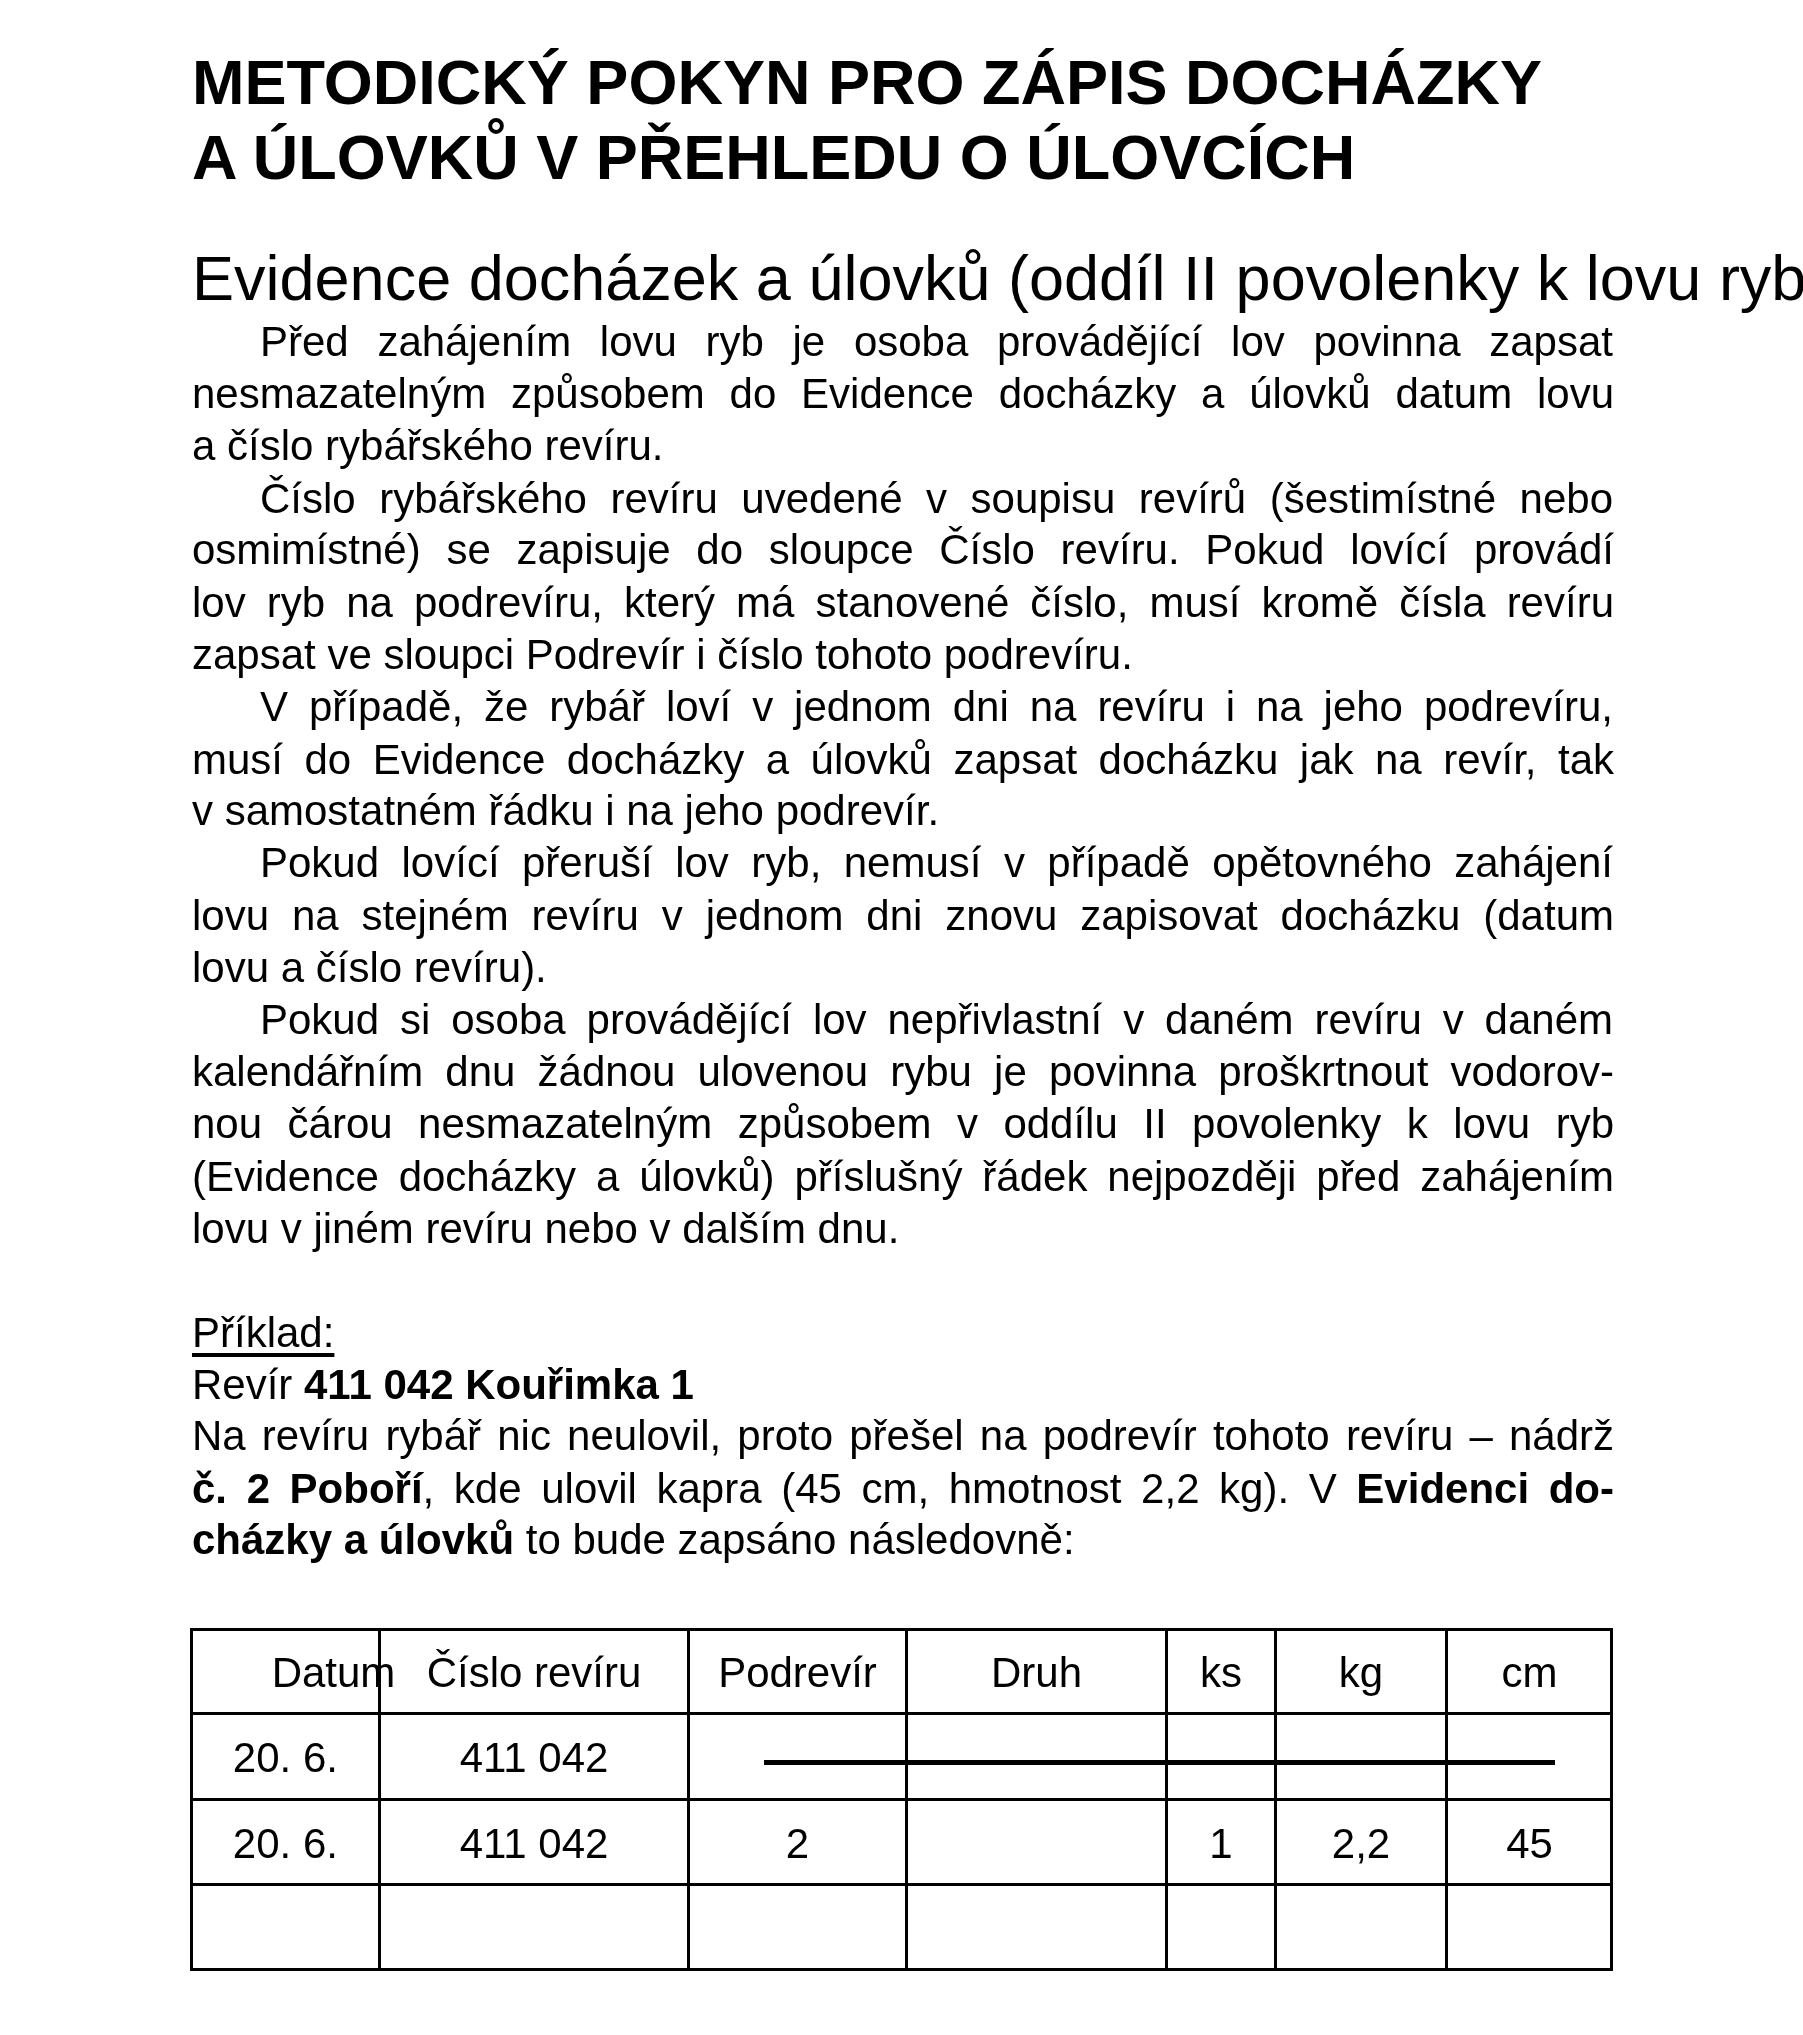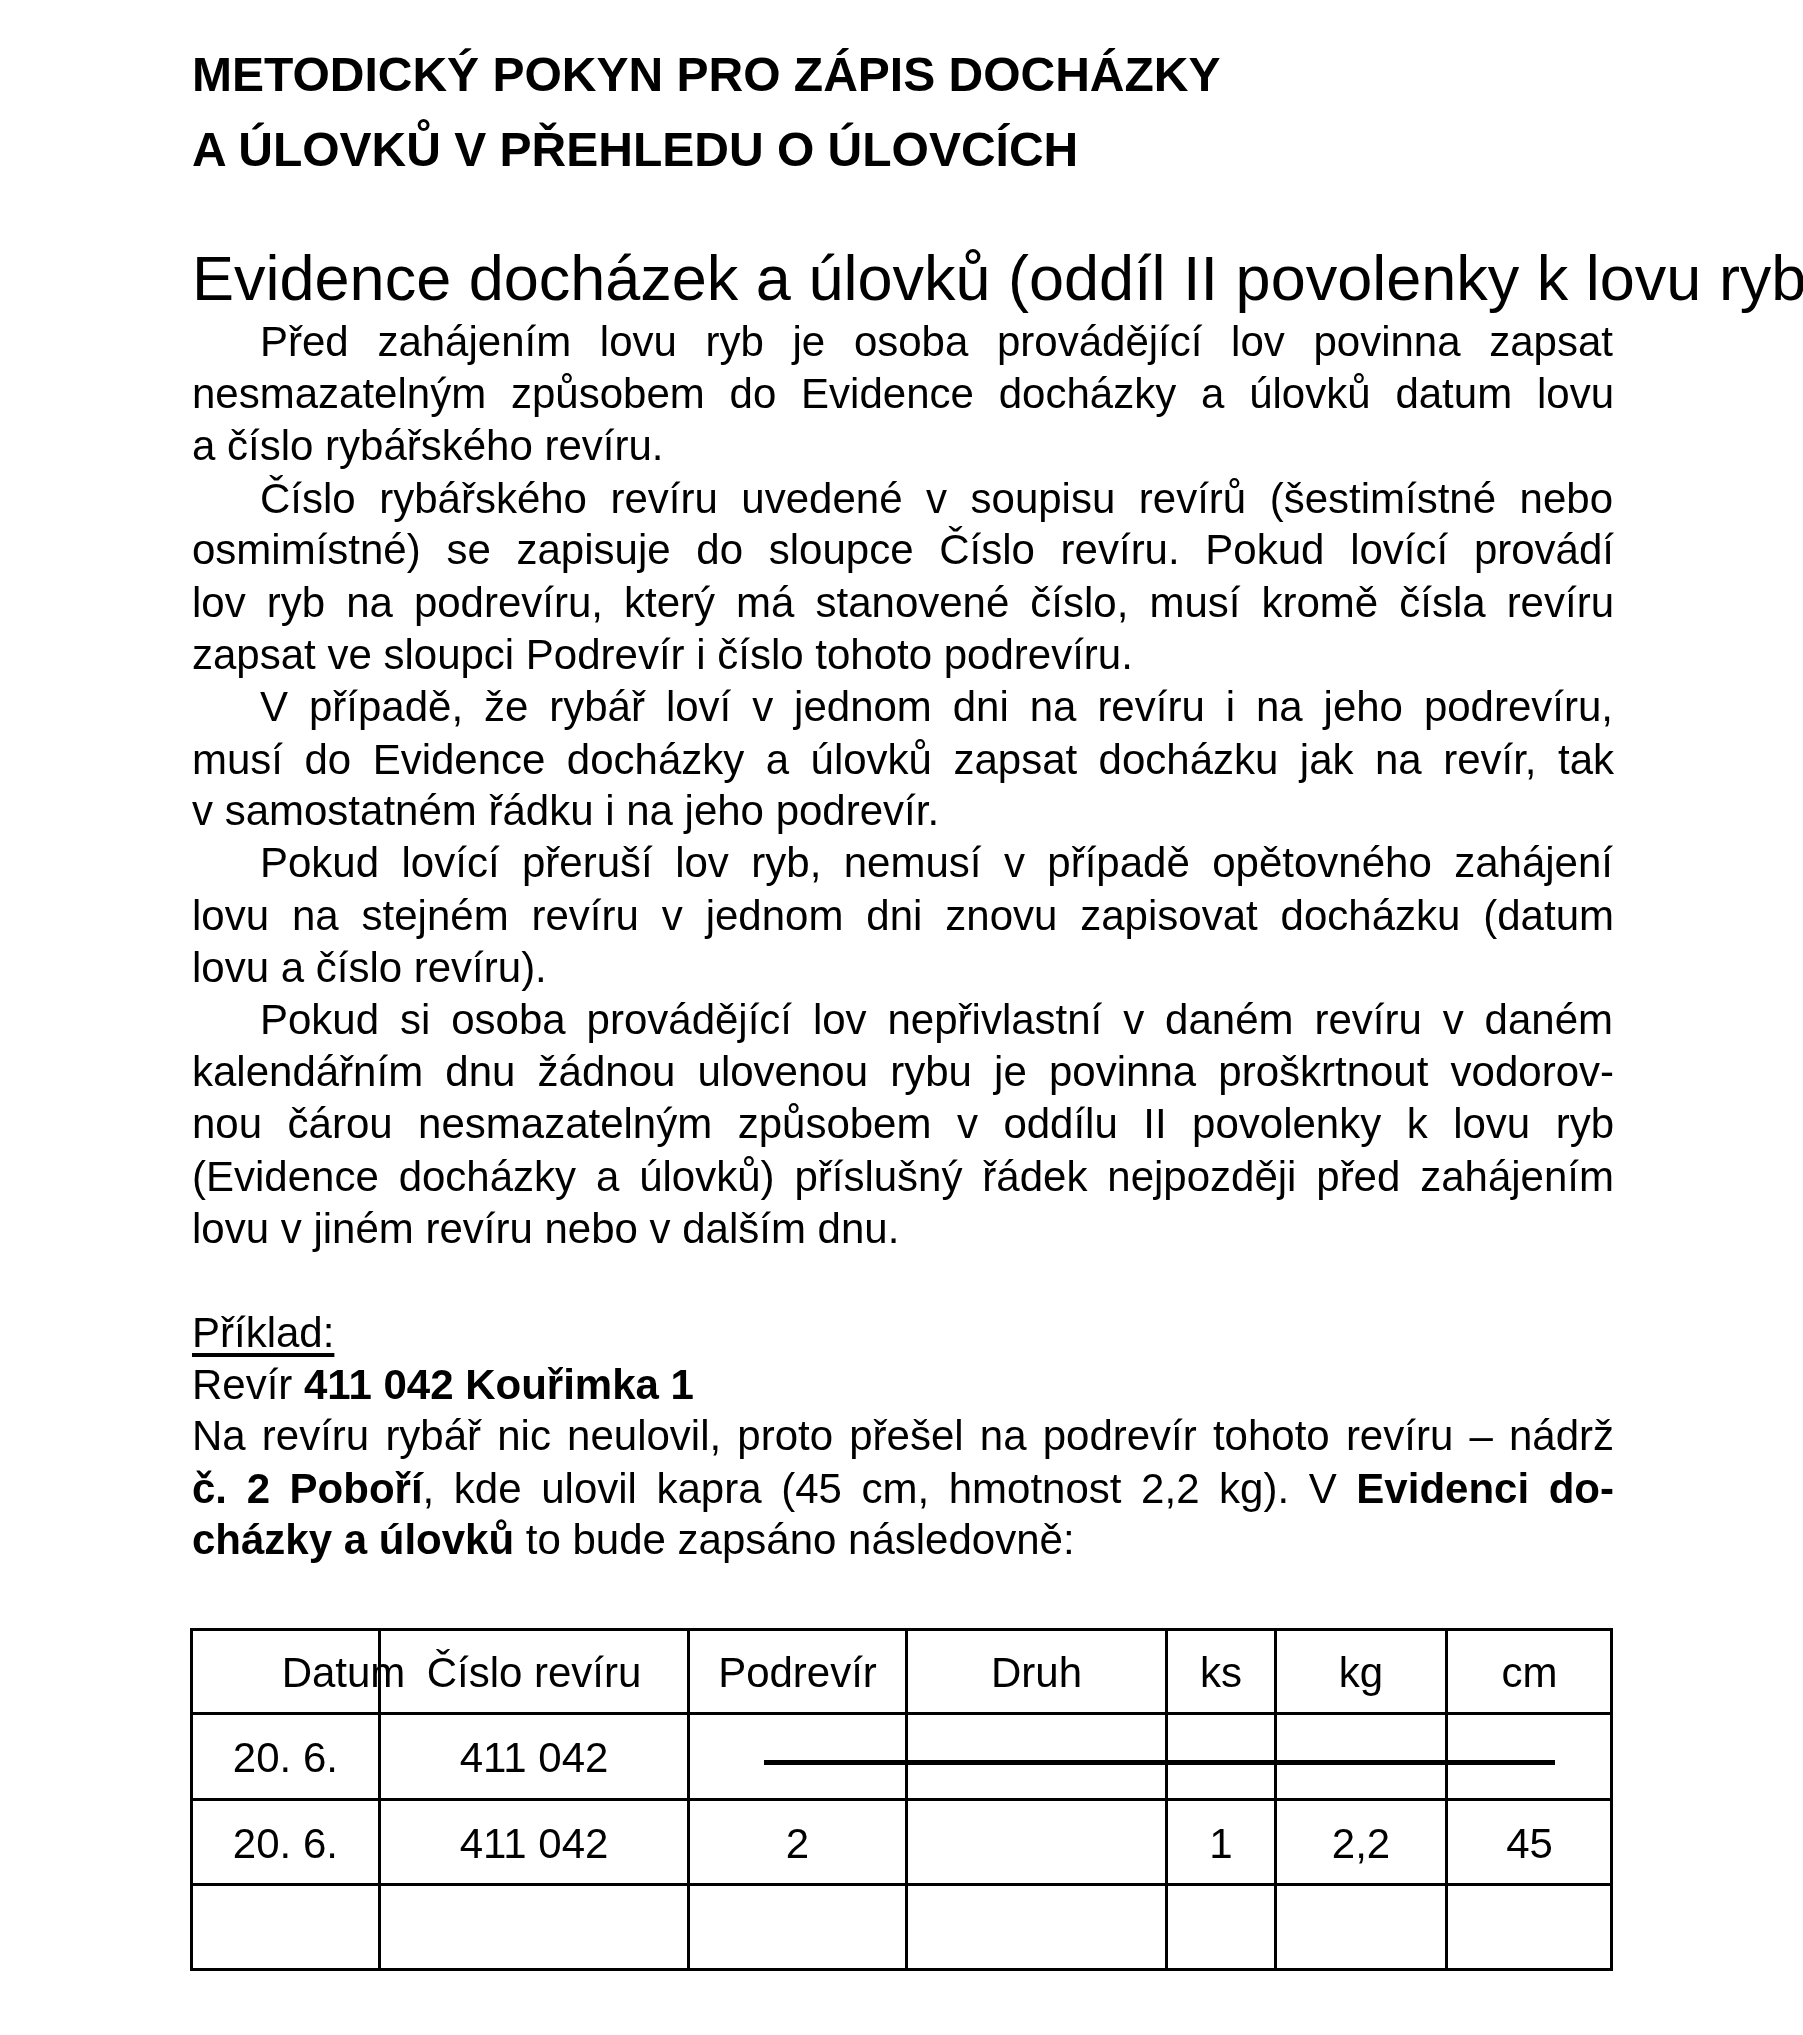--- a/index.html
+++ b/index.html
@@ -1,18 +1,18 @@
 <!DOCTYPE html>
 <html style="font-size:11.6px"><head>
 <meta charset="utf-8">
 <style>
   html, body { margin: 0; padding: 0; background: #ffffff; }
   body { width: 1803px; height: 2035px; position: relative; overflow: hidden; color: #000; font-family: "Liberation Sans", sans-serif; }
   .page { position: absolute; left: 192px; top: 0; width: 1422px; }
-  .title-line { position: absolute; left: 0; white-space: nowrap; font-weight: bold; font-size: 48px; line-height: 1; }
+  .title-line { position: absolute; left: 0; white-space: nowrap; font-weight: bold; font-size: 63px; line-height: 1; }
   .subheading { position: absolute; left: 0; white-space: nowrap; font-weight: normal; font-size: 63px; line-height: 1; }
   .line { position: absolute; left: 0; width: 1422px; font-size: 42px; line-height: 1; white-space: nowrap; }
   .line.justify { text-align: justify; text-align-last: justify; white-space: normal; }
   .line.indent { left: 68px; width: 1353px; }
   .line b { font-weight: bold; }
   .underline { text-decoration: underline; text-decoration-thickness: 3.6px; text-underline-offset: 5.8px; }
 
   .table { position: absolute; left: 190px; top: 1628px; width: 1423px; height: 343px; }
   .hline { position: absolute; left: 0; width: 1423px; height: 2.9px; background: #000; }
   .vline { position: absolute; top: 0; width: 2.9px; height: 343px; background: #000; }
@@ -77,21 +77,21 @@
 
   <div class="vline" style="left:0;"></div>
   <div class="vline" style="left:188px;"></div>
   <div class="vline" style="left:497px;"></div>
   <div class="vline" style="left:715px;"></div>
   <div class="vline" style="left:975px;"></div>
   <div class="vline" style="left:1084px;"></div>
   <div class="vline" style="left:1255px;"></div>
   <div class="vline" style="left:1420px;"></div>
 
-  <div class="cell" style="top:1.5px; left:16px; width:185px;padding-left:45px;">Datum</div>
+  <div class="cell" style="top:1.5px; left:6px; width:185px;padding-left:45px;">Datum</div>
   <div class="cell" style="top:1.5px; left:500px; width:215px;">Podrevír</div>
   <div class="cell" style="top:1.5px; left:191px; width:306px;">Číslo revíru</div>
   <div class="cell" style="top:1.5px; left:718px; width:257px;">Druh</div>
   <div class="cell" style="top:1.5px; left:978px; width:106px;">ks</div>
   <div class="cell" style="top:1.5px; left:1087px; width:168px;">kg</div>
   <div class="cell" style="top:1.5px; left:1258px; width:163px;">cm</div>
 
   <div class="cell" style="top:87px; left:2.9px; width:185px;">20. 6.</div>
   <div class="cell bold" style="top:87px; left:191px; width:306px;">411 042</div>
   <div class="strike"></div>

